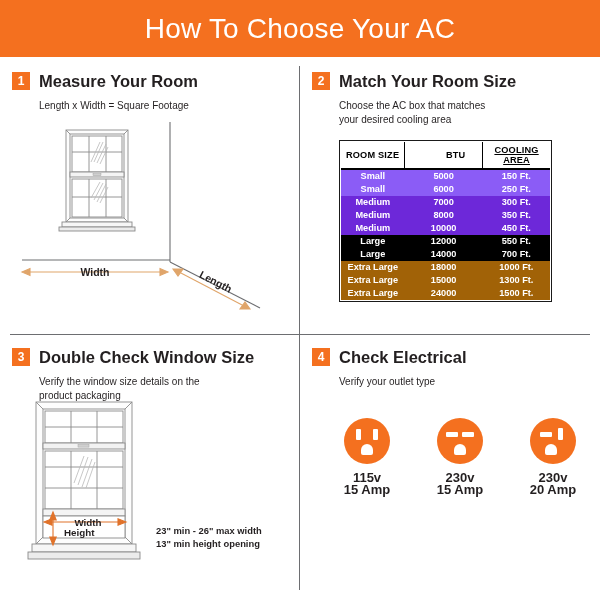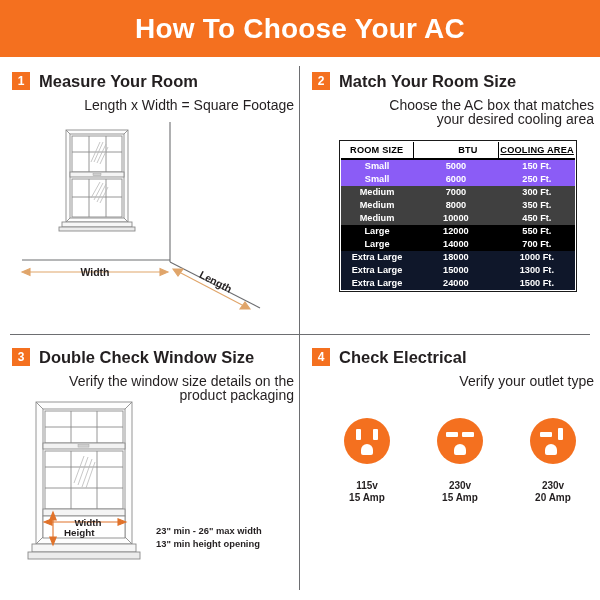--- a/index.html
+++ b/index.html
@@ -15,21 +15,21 @@
 
   
   .header{
     position:absolute;left:0;top:0;width:600px;height:57px;
     background:#F4701F;
     display:flex;align-items:center;justify-content:center;
   }
   .header-title{
     color:#ffffff;
     font-size:28px;
-    font-weight:bold;
+    font-weight:normal;
     letter-spacing:0.2px;
     line-height:1;
   }
 
   
   .v-divider{
     position:absolute;left:299px;top:66px;width:1px;height:524px;
     background:#6d6e71;
   }
   .h-divider{
@@ -50,29 +50,28 @@
     background:#F4701F;color:#ffffff;
     font-size:12px;font-weight:bold;
     display:flex;align-items:center;justify-content:center;
     line-height:1;
   }
   .sec-title{
     font-size:16.5px;font-weight:bold;color:#231f20;line-height:1;
   }
   .sec-sub{
     margin:9px 0 0 27px;
-    font-size:14px;line-height:13.5px;color:#231f20;
+    font-size:10px;line-height:13.5px;color:#231f20;
     font-weight:normal;
-    text-align:right;
   }
 
   
   .btu-table-wrap{
     margin:14px 0 0 27px;
-    width:238px;
+    width:213px;
     border:1px solid #1a1a1a;
     background:#ffffff;
     padding:1px;
     box-sizing:border-box;
   }
   table.btu{
     border-collapse:collapse;width:100%;
     font-size:9px;font-weight:bold;
     table-layout:fixed;
   }
@@ -87,23 +86,23 @@
   table.btu th.c1{border-right:1px solid #000;width:34%;}
   table.btu th.c2{border-right:1px solid #000;width:30%;padding-left:24px;}
   table.btu th.c3{width:36%;text-decoration:underline;}
   table.btu td{
     text-align:center;
     padding:1px 0 1px 0;
     font-size:9.2px;font-weight:bold;
     line-height:11px;
   }
   tr.r-black td{background:#8b5cf6;color:#ffffff;}
-  tr.r-blue  td{background:#404040;color:#ffffff;}
+  tr.r-blue  td{background:#6d28d9;color:#ffffff;}
   tr.r-purple td{background:#000000;color:#ffffff;}
-  tr.r-green td{background:#0f172a;color:#ffffff;}
+  tr.r-green td{background:#a16207;color:#ffffff;}
 
   
   .draw1{position:absolute;left:18px;top:122px;}
   .draw3{position:absolute;left:22px;top:398px;}
   .note3{
     position:absolute;left:156px;top:524px;
     font-size:9.4px;font-weight:bold;line-height:13px;color:#231f20;
   }
 
   
@@ -112,21 +111,21 @@
     width:260px;
     display:flex;justify-content:space-between;
   }
   .outlet{width:74px;text-align:center;}
   .outlet-circle{
     width:46px;height:46px;border-radius:50%;
     background:#F4701F;margin:0 auto;position:relative;
   }
   .slot{position:absolute;background:#ffffff;}
   .outlet-label{
-    margin-top:16px;font-size:10px;font-weight:bold;line-height:11.5px;color:#231f20;
+    margin-top:8px;font-size:13px;font-weight:bold;line-height:11.5px;color:#231f20;
   }
   .foot-note{
     position:absolute;left:339px;top:536px;
     font-size:10.2px;line-height:14px;color:#231f20;
   }
   svg{display:block;}
 </style>
 </head>
 <body>
 

